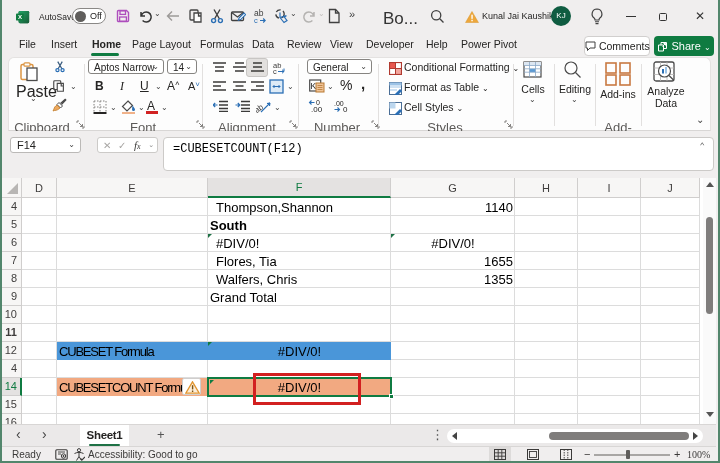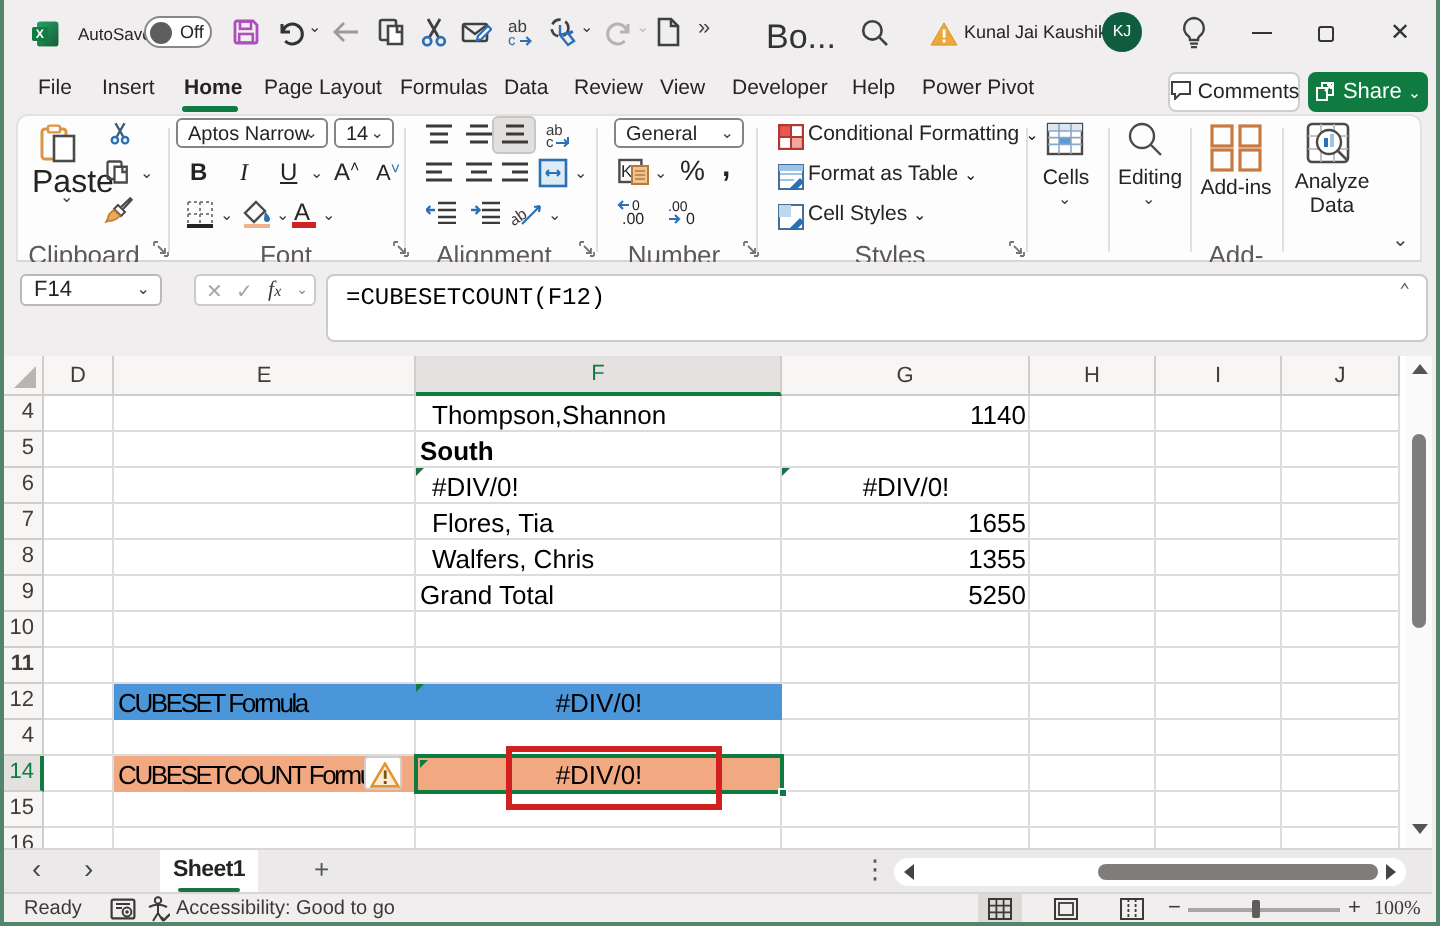--- a/index.html
+++ b/index.html
@@ -468,21 +468,20 @@
     <div class="cell" style="left:208px;top:39px;width:170px;font-weight:bold;">South</div>
     <div class="cell" style="left:214px;top:57px;width:170px;">#DIV/0!</div>
     <div class="abs" style="left:206px;top:56px;width:0;height:0;border-right:4px solid transparent;border-top:4px solid #1e7145;"></div>
     <div class="cell" style="left:389px;top:57px;width:124px;text-align:center;">#DIV/0!</div>
     <div class="abs" style="left:389px;top:56px;width:0;height:0;border-right:4px solid transparent;border-top:4px solid #1e7145;"></div>
     <div class="cell" style="left:214px;top:75px;width:170px;">Flores, Tia</div>
     <div class="cell" style="left:389px;top:75px;width:122px;text-align:right;">1655</div>
     <div class="cell" style="left:214px;top:93px;width:170px;">Walfers, Chris</div>
     <div class="cell" style="left:389px;top:93px;width:122px;text-align:right;">1355</div>
     <div class="cell" style="left:208px;top:111px;width:170px;">Grand Total</div>
-    <div class="cell" style="left:389px;top:111px;width:122px;text-align:right;">5250</div>
 
     <div class="abs" style="left:55px;top:164px;width:334px;height:18px;background:#4a96d9;"></div>
     <div class="cell" style="left:57px;top:165px;width:170px;letter-spacing:-1.2px;">CUBESET Formula</div>
     <div class="cell" style="left:206px;top:165px;width:183px;text-align:center;">#DIV/0!</div>
     <div class="abs" style="left:206px;top:164px;width:0;height:0;border-right:4px solid transparent;border-top:4px solid #0f7b41;"></div>
 
     <div class="abs" style="left:55px;top:200px;width:334px;height:18px;background:#f2a981;"></div>
     <div class="cell" style="left:57px;top:201px;width:123px;letter-spacing:-1.2px;">CUBESETCOUNT Formula</div>
 
     <div class="abs" style="left:180px;top:200px;width:19px;height:17px;background:#fff;border:1px solid #d0cecd;border-radius:2px;">

